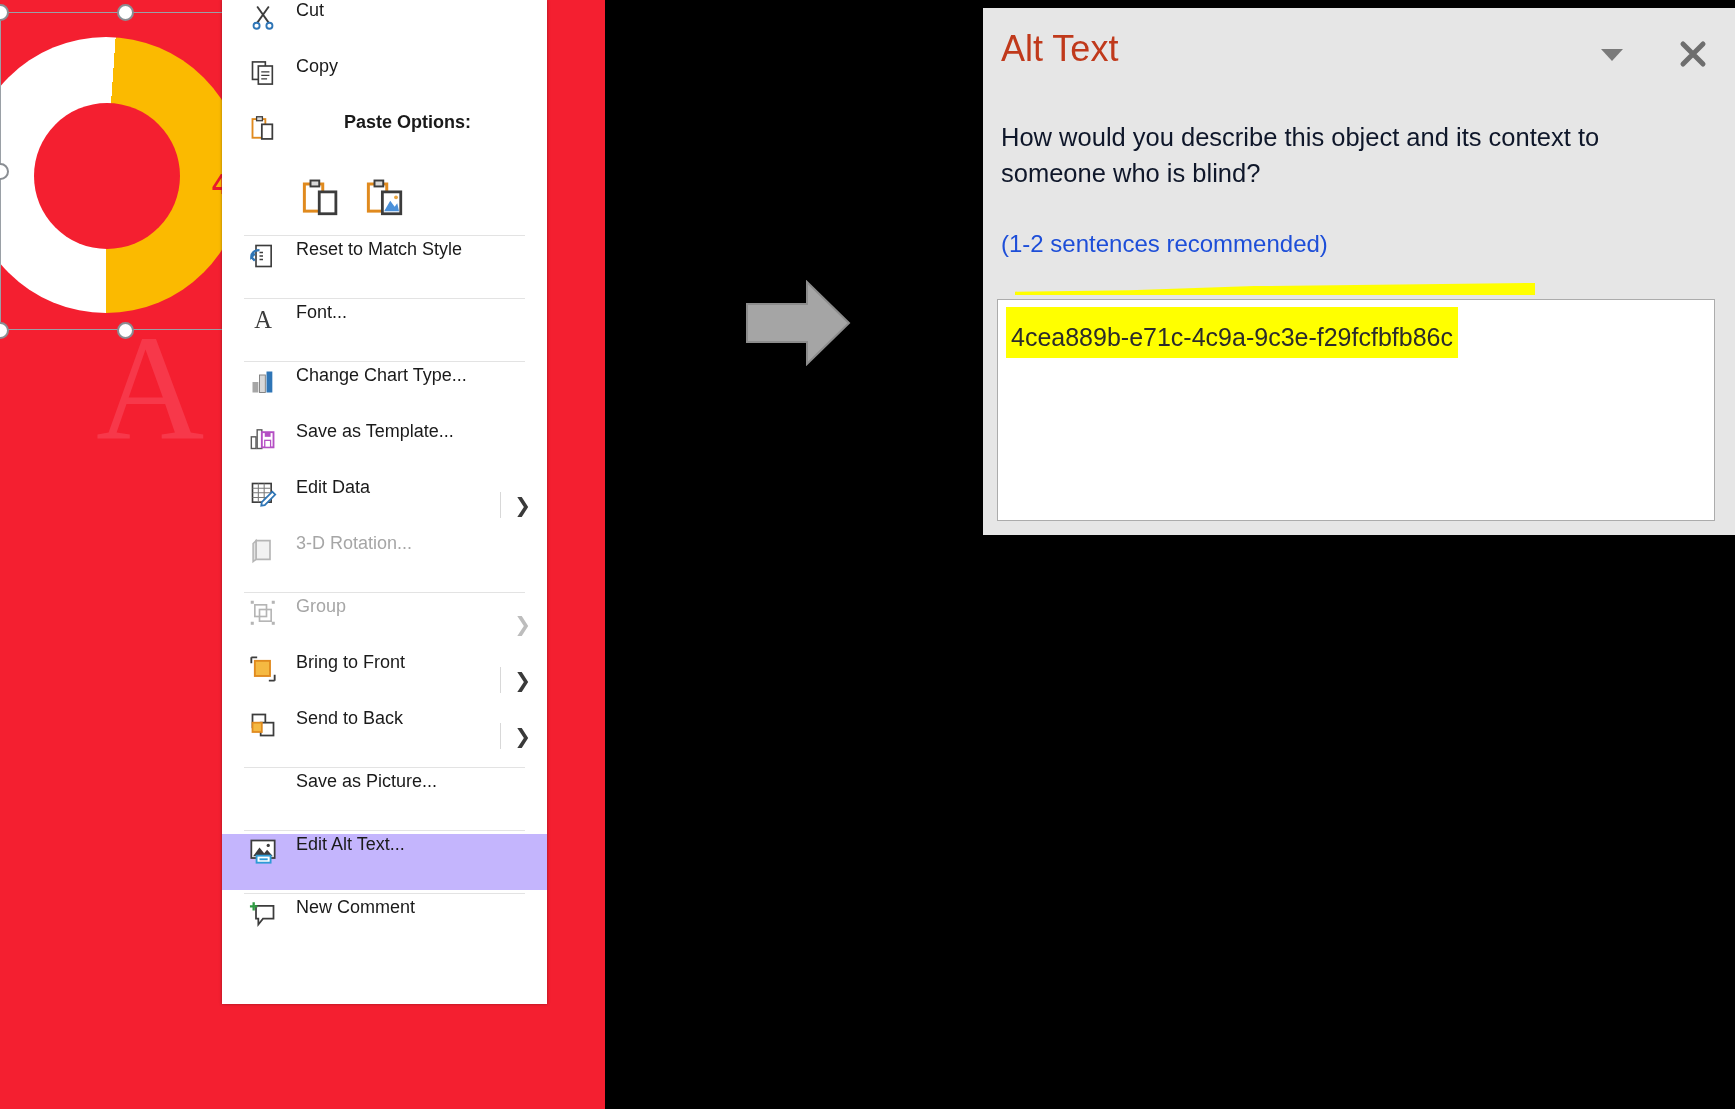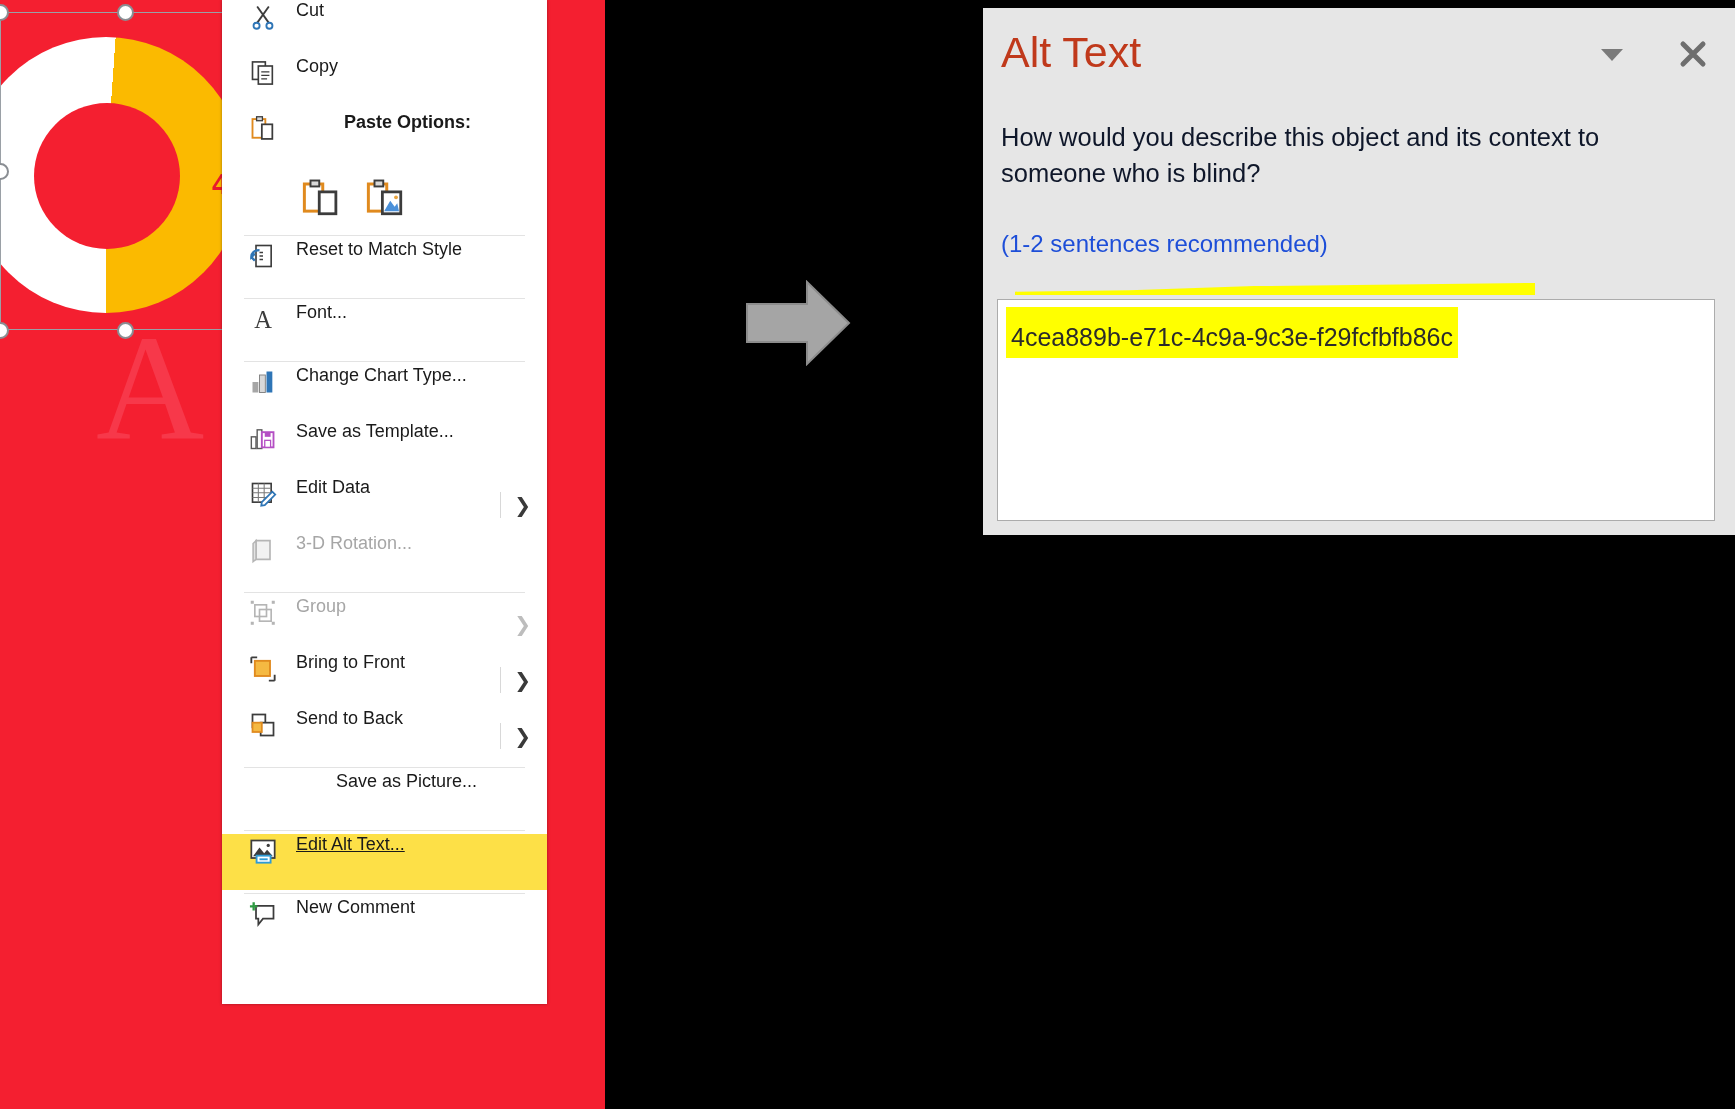--- a/index.html
+++ b/index.html
@@ -90,21 +90,21 @@
   }
   .mi {
     position: relative;
     display: flex;
     height: 56px;
     padding-left: 24px;
     cursor: default;
     white-space: nowrap;
   }
   .mi.disabled { color: #a6a6a6; }
-  .mi.selected { background: #fde047; text-decoration: underline; }
+  .mi.selected { background: #c4b5fd; }
   .mi .ico {
     width: 34px; height: 34px;
     margin-right: 16px;
     flex: 0 0 34px;
     display: flex; align-items: center; justify-content: center;
   }
   .mi .lbl { flex: 1 1 auto; font-size: 18px; }
   .mi .chev {
     position: absolute;
     right: 16px; top: 50%;
@@ -125,21 +125,21 @@
     height: 1px; background: #E3E3E3;
     margin: 3px 22px 3px 22px;
   }
   #paste-row {
     display: flex;
     align-items: center;
     height: 64px;
     padding-left: 78px;
     gap: 22px;
   }
-  .noicon { padding-left: 114px; }
+  .noicon { padding-left: 74px; }
 
   
   #big-arrow {
     position: absolute;
     left: 745px; top: 280px;
     width: 106px; height: 86px;
   }
 
   
   #alt-panel {
@@ -149,21 +149,21 @@
     background: #E6E6E6;
     overflow: hidden;
   }
   #alt-header {
     position: relative;
     height: 92px;
   }
   #alt-title {
     position: absolute;
     left: 18px; top: 20px;
-    font-size: 43px;
+    font-size: 36px;
     color: #C0391B;
     font-family: "Liberation Sans", sans-serif;
   }
   #alt-dd {
     position: absolute;
     right: 110px; top: 38px;
     width: 26px; height: 18px;
     cursor: pointer;
   }
   #alt-close {

